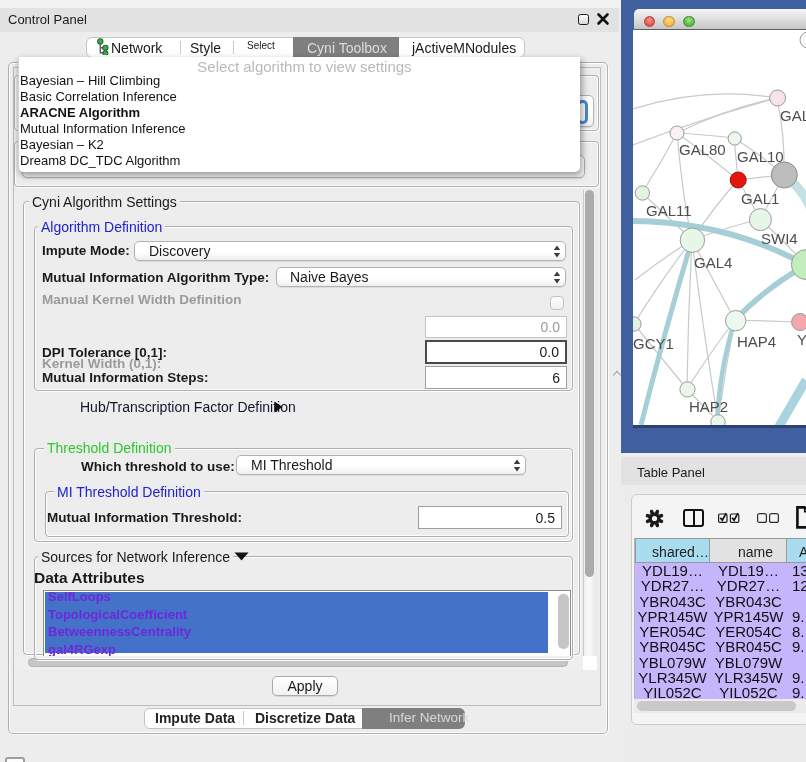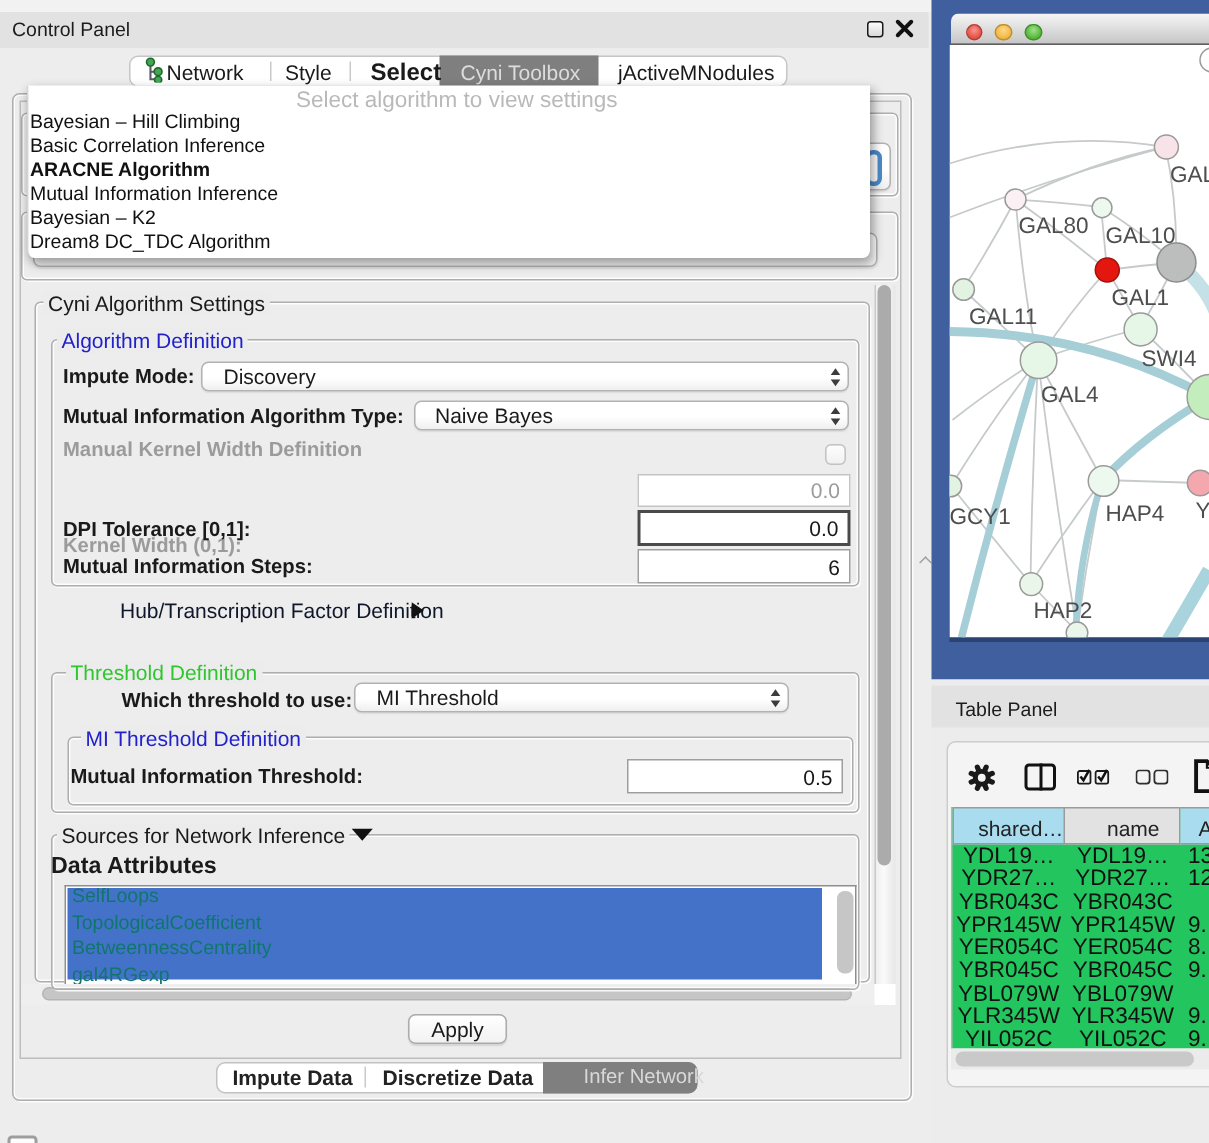--- a/index.html
+++ b/index.html
@@ -27,21 +27,21 @@
 <svg class="abs" style="left:96px;top:38px;" width="13" height="17" viewBox="0 0 13 17">
     <path d="M4.3 5.5 L4.3 14.8 L8.2 14.8 M4.3 9.8 L8.2 9.8" stroke="#5a5a68" stroke-width="1.4" fill="none"></path>
     <circle cx="4.3" cy="3.4" r="2.6" fill="#46a552" stroke="#1f6b2d" stroke-width="1.1"></circle>
     <circle cx="9.4" cy="9.8" r="2.6" fill="#46a552" stroke="#1f6b2d" stroke-width="1.1"></circle>
     <circle cx="9.4" cy="15.2" r="2.4" fill="#46a552" stroke="#1f6b2d" stroke-width="1.1"></circle>
   </svg>
 <div class="abs" style="left:111px;top:40px;font-size:14px;color:#1a1a1a;">Network</div>
 <div class="abs" style="left:180px;top:41px;width:1px;height:13px;background:#c9c9c9;"></div>
 <div class="abs" style="left:190px;top:40px;font-size:14px;color:#1a1a1a;">Style</div>
 <div class="abs" style="left:233px;top:41px;width:1px;height:13px;background:#c9c9c9;"></div>
-<div class="abs" style="left:247px;top:40px;font-size:16px;color:#1a1a1a;font-weight:bold;">Select</div>
+<div class="abs" style="left:247px;top:40px;font-size:10px;color:#1a1a1a;">Select</div>
 <div class="abs" style="left:307px;top:40px;font-size:14px;color:#dcdcdc;">Cyni Toolbox</div>
 <div class="abs" style="left:412px;top:40px;font-size:14px;color:#1a1a1a;">jActiveMNodules</div>
 
 <div class="abs etch" style="left:8px;top:62px;width:600px;height:672px;border-radius:5px;"></div>
 
 <div class="abs" style="left:13px;top:67px;width:588px;height:639px;border:1px solid #bdbdbd;"></div>
 
 <div class="abs etch" style="left:14px;top:75px;width:585px;height:56px;"></div>
 <div class="abs combo" style="left:22px;top:95px;width:572px;height:32px;"></div>
 <div class="abs" style="left:577px;top:100px;width:11px;height:24px;border:3px solid #4a8ac9;border-radius:5px;background:#fff;"></div>
@@ -114,21 +114,21 @@
 
 <div class="abs etch" style="left:34px;top:556px;width:539px;height:104px;"></div>
 <div class="btitle" style="left:38px;top:549px;font-size:14px;color:#1a1a1a;">Sources for Network Inference</div>
 <svg class="abs" style="left:234px;top:552px;" width="15" height="9" viewBox="0 0 15 9">
     <path d="M0.5 0.5 L14.5 0.5 L7.5 8.5 Z" fill="#111"></path>
   </svg>
 <div class="lbl" style="left:34px;top:569px;font-size:15.5px;">Data Attributes</div>
 
 <div class="abs" style="left:43px;top:590px;width:528px;height:66px;background:#fff;border:1px solid #8e8e8e;border-bottom:none;overflow:hidden;">
   <div style="position:absolute;left:1px;top:1px;width:503px;height:61px;background:#4472c8;"></div>
-  <div style="position:absolute;left:4px;top:-3px;color:#0f766e;font-size:13px;line-height:17.5px;">SelfLoops<br>TopologicalCoefficient<br>BetweennessCentrality<br>gal4RGexp</div>
+  <div style="position:absolute;left:4px;top:-3px;color:#6d28d9;font-size:13px;line-height:17.5px;font-weight:bold;">SelfLoops<br>TopologicalCoefficient<br>BetweennessCentrality<br>gal4RGexp</div>
   <div style="position:absolute;left:514px;top:3px;width:11px;height:55px;background:#c6c6c6;border-radius:5px;"></div>
 </div>
 
 <div class="abs" style="left:272px;top:676px;width:66px;height:20px;background:linear-gradient(#ffffff,#f2f2f2);border:1px solid #ababab;border-radius:5px;box-shadow:0 1px 1px rgba(0,0,0,.1);display:flex;align-items:center;justify-content:center;font-size:14px;color:#1a1a1a;">Apply</div>
 
 <div class="abs" style="left:144px;top:708px;width:321px;height:20.5px;background:#fff;border:1px solid #c2c2c2;border-radius:6px;"></div>
 <div class="abs" style="left:361.5px;top:708px;width:103.5px;height:20.5px;background:#7f7f7f;border-radius:0 6px 6px 0;"></div>
 <div class="abs" style="left:155px;top:710px;font-size:14px;font-weight:bold;color:#222;">Impute Data</div>
 <div class="abs" style="left:243px;top:711px;width:1px;height:14px;background:#c9c9c9;"></div>
 <div class="abs" style="left:255px;top:710px;font-size:14px;font-weight:bold;color:#222;text-align:right;">Discretize Data</div>
@@ -251,21 +251,21 @@
   </svg>
 <svg class="abs" style="left:757px;top:513px;" width="22" height="11" viewBox="0 0 22 11">
     <rect x="0.6" y="0.6" width="8.8" height="8.8" rx="2" fill="none" stroke="#2e2e2e" stroke-width="1.2"></rect>
     <rect x="12.6" y="0.6" width="8.8" height="8.8" rx="2" fill="none" stroke="#2e2e2e" stroke-width="1.2"></rect>
   </svg>
 <svg class="abs" style="left:796px;top:506px;" width="14" height="23" viewBox="0 0 14 23">
     <path d="M1.4 1.4 L8.6 1.4 L12.8 5.8 L12.8 21.4 L1.4 21.4 Z" fill="none" stroke="#111" stroke-width="2.6"></path>
     <path d="M8.6 1.4 L8.6 5.8 L12.8 5.8" fill="none" stroke="#111" stroke-width="1.4"></path>
   </svg>
 
-<div class="abs" style="left:634px;top:538px;width:172px;height:161px;background:#22c55e;border-left:1px solid #b5b5b5;overflow:hidden;">
+<div class="abs" style="left:634px;top:538px;width:172px;height:161px;background:#c4b5fd;border-left:1px solid #b5b5b5;overflow:hidden;">
   <div style="position:absolute;left:0;top:0;width:75px;height:25px;background:#a9dcef;border:1px solid #9a9a9a;"></div>
   <div style="position:absolute;left:75px;top:0;width:77px;height:25px;background:#e2e2e2;border:1px solid #9a9a9a;border-left:none;"></div>
   <div style="position:absolute;left:152px;top:0;width:25px;height:25px;background:#a9dcef;border:1px solid #9a9a9a;border-left:none;"></div>
   <div style="position:absolute;left:8px;top:6px;width:75px;text-align:center;font-size:14px;color:#222;">shared…</div>
   <div style="position:absolute;left:82px;top:6px;width:77px;text-align:center;font-size:14px;color:#222;">name</div>
   <div style="position:absolute;left:164px;top:6px;font-size:14px;color:#222;">A</div>
   <div style="position:absolute;left:0;top:25px;width:75px;text-align:center;font-size:15px;color:#111;line-height:15.3px;">YDL19…<br>YDR27…<br>YBR043C<br>YPR145W<br>YER054C<br>YBR045C<br>YBL079W<br>YLR345W<br>YIL052C</div>
   <div style="position:absolute;left:75px;top:25px;width:77px;text-align:center;font-size:15px;color:#111;line-height:15.3px;">YDL19…<br>YDR27…<br>YBR043C<br>YPR145W<br>YER054C<br>YBR045C<br>YBL079W<br>YLR345W<br>YIL052C</div>
   <div style="position:absolute;left:157px;top:25px;font-size:15px;color:#111;line-height:15.3px;">13<br>12<br>&nbsp;<br>9.<br>8.<br>9.<br>&nbsp;<br>9.<br>9.</div>
 </div>

